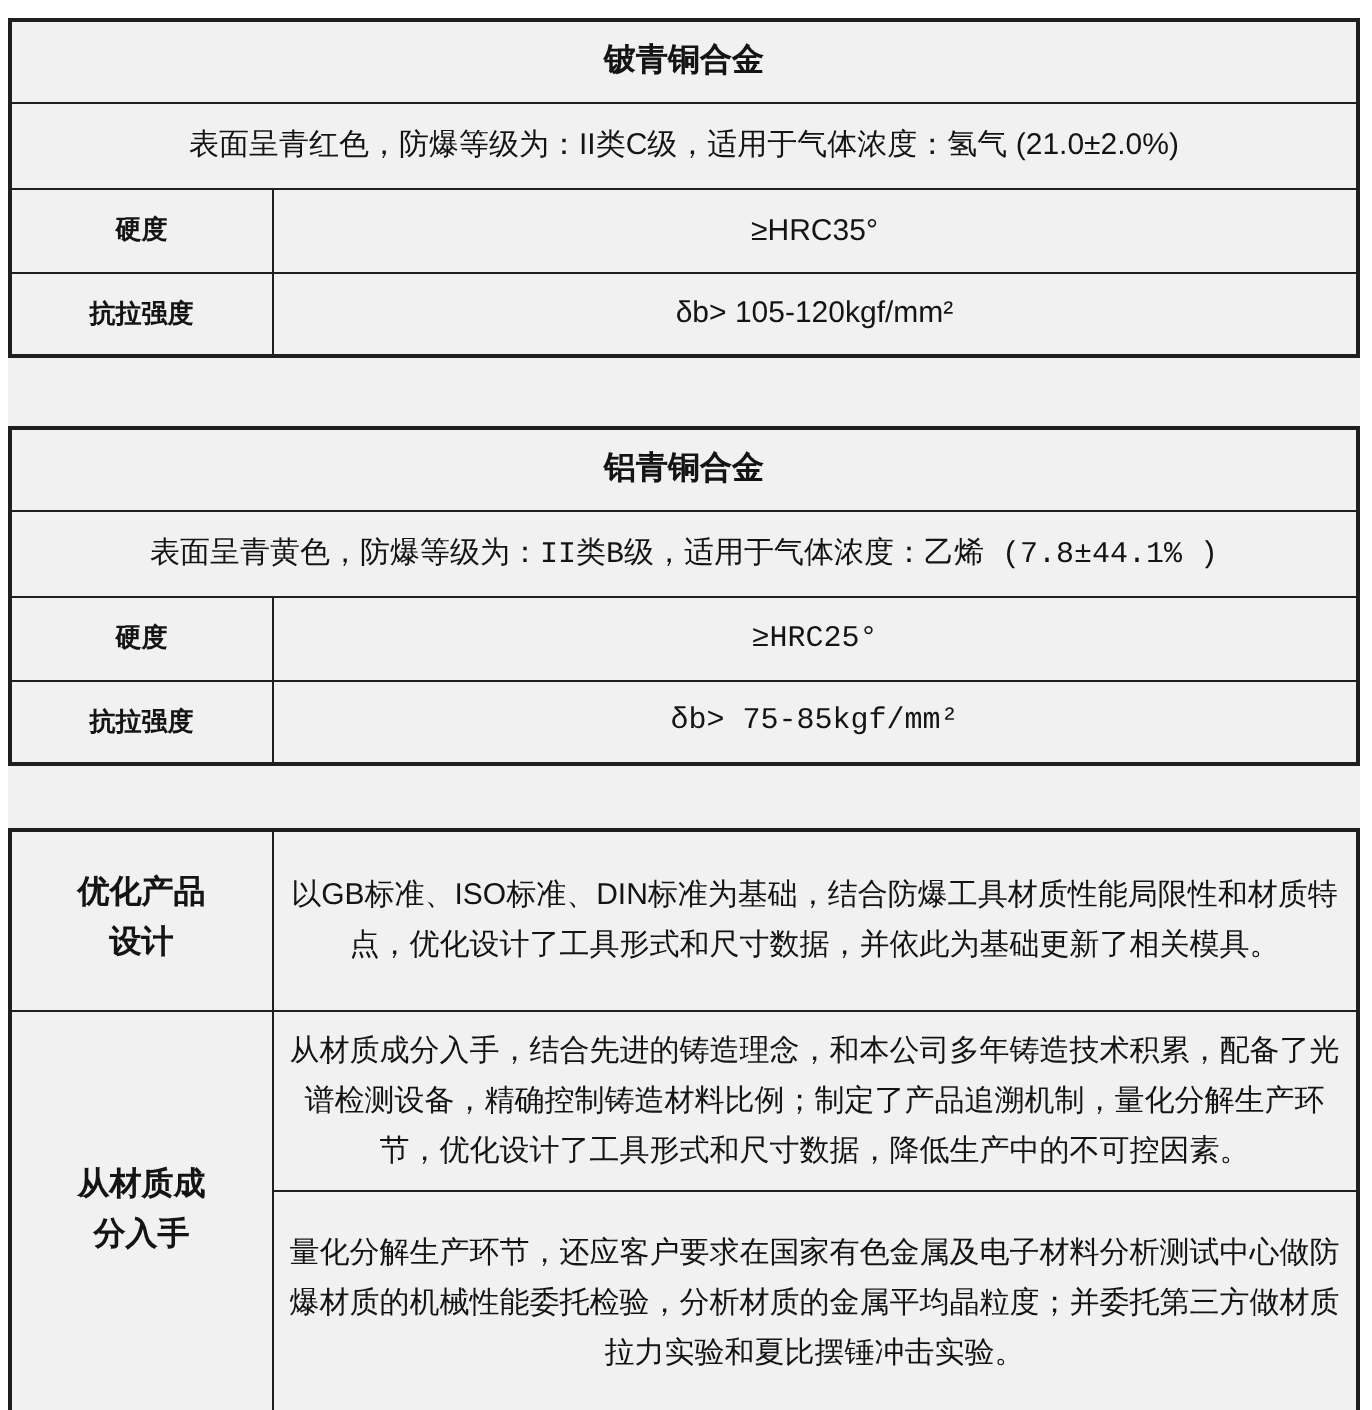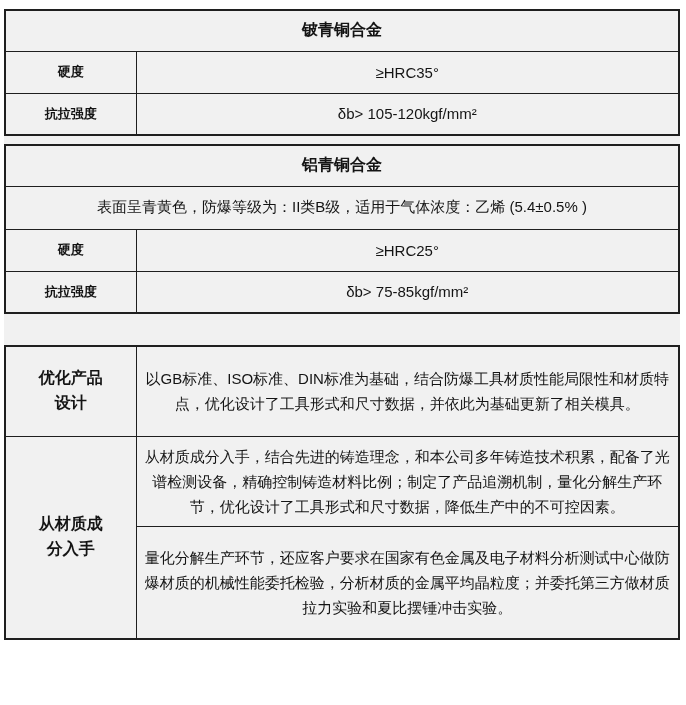--- a/index.html
+++ b/index.html
@@ -6,21 +6,21 @@
   html, body { margin: 0; padding: 0; background: #ffffff; }
   body {
     width: 686px; height: 705px;
     font-family: "Liberation Sans", "DejaVu Sans", sans-serif;
     color: #141414;
     overflow: hidden;
   }
   .content { margin: 9px 6px 0 4px; width: 676px; background: #f1f1f1; }
   table { border-collapse: collapse; width: 676px; table-layout: fixed; border: 2px solid #1f1f1f; }
   td { border: 1px solid #1f1f1f; vertical-align: middle; text-align: center; padding: 2px 4px; overflow: hidden; }
-  .t2 { margin-top: 8px; }
+  .t2 { margin-top: 34px; font-family: Liberation Mono, monospace; }
   .t3 { margin-top: 31px; }
   .row-title td { height: 41px; font-weight: bold; font-size: 16px; }
   .row-desc td { height: 43px; font-size: 15px; }
   .row-prop { height: 42px; }
   td.label { font-weight: bold; font-size: 13px; width: 131px; }
   td.value { font-size: 15px; }
   .t3 td.label { font-size: 16px; padding: 0 32px; line-height: 1.55; }
   td.para { font-size: 15px; line-height: 25px; padding: 4px 5px; }
   .r1 { height: 90px; }
   .r2 { height: 90px; }
@@ -33,20 +33,23 @@
 
   <table class="t1">
     <colgroup>
         <col style="width:131px">
         <col>
       </colgroup>
     <tbody>
         <tr class="row-title">
       <td colspan="2">铍青铜合金</td>
     </tr>
+    <tr class="row-desc">
+      <td colspan="2">表面呈青红色，防爆等级为：II类C级，适用于气体浓度：氢气 (21.0±2.0%)</td>
+    </tr>
     <tr class="row-prop">
       <td class="label">硬度</td>
       <td class="value">≥HRC35°</td>
     </tr>
     <tr class="row-prop">
       <td class="label">抗拉强度</td>
       <td class="value">δb&gt; 105-120kgf/mm²</td>
     </tr>
   </tbody>
     </table>
@@ -54,21 +57,21 @@
   <table class="t2">
     <colgroup>
         <col style="width:131px">
         <col>
       </colgroup>
     <tbody>
         <tr class="row-title">
       <td colspan="2">铝青铜合金</td>
     </tr>
     <tr class="row-desc">
-      <td colspan="2">表面呈青黄色，防爆等级为：II类B级，适用于气体浓度：乙烯 (5.4±0.5% )</td>
+      <td colspan="2">表面呈青黄色，防爆等级为：II类B级，适用于气体浓度：乙烯 (7.8±44.1% )</td>
     </tr>
     <tr class="row-prop">
       <td class="label">硬度</td>
       <td class="value">≥HRC25°</td>
     </tr>
     <tr class="row-prop">
       <td class="label">抗拉强度</td>
       <td class="value">δb&gt; 75-85kgf/mm²</td>
     </tr>
   </tbody>

